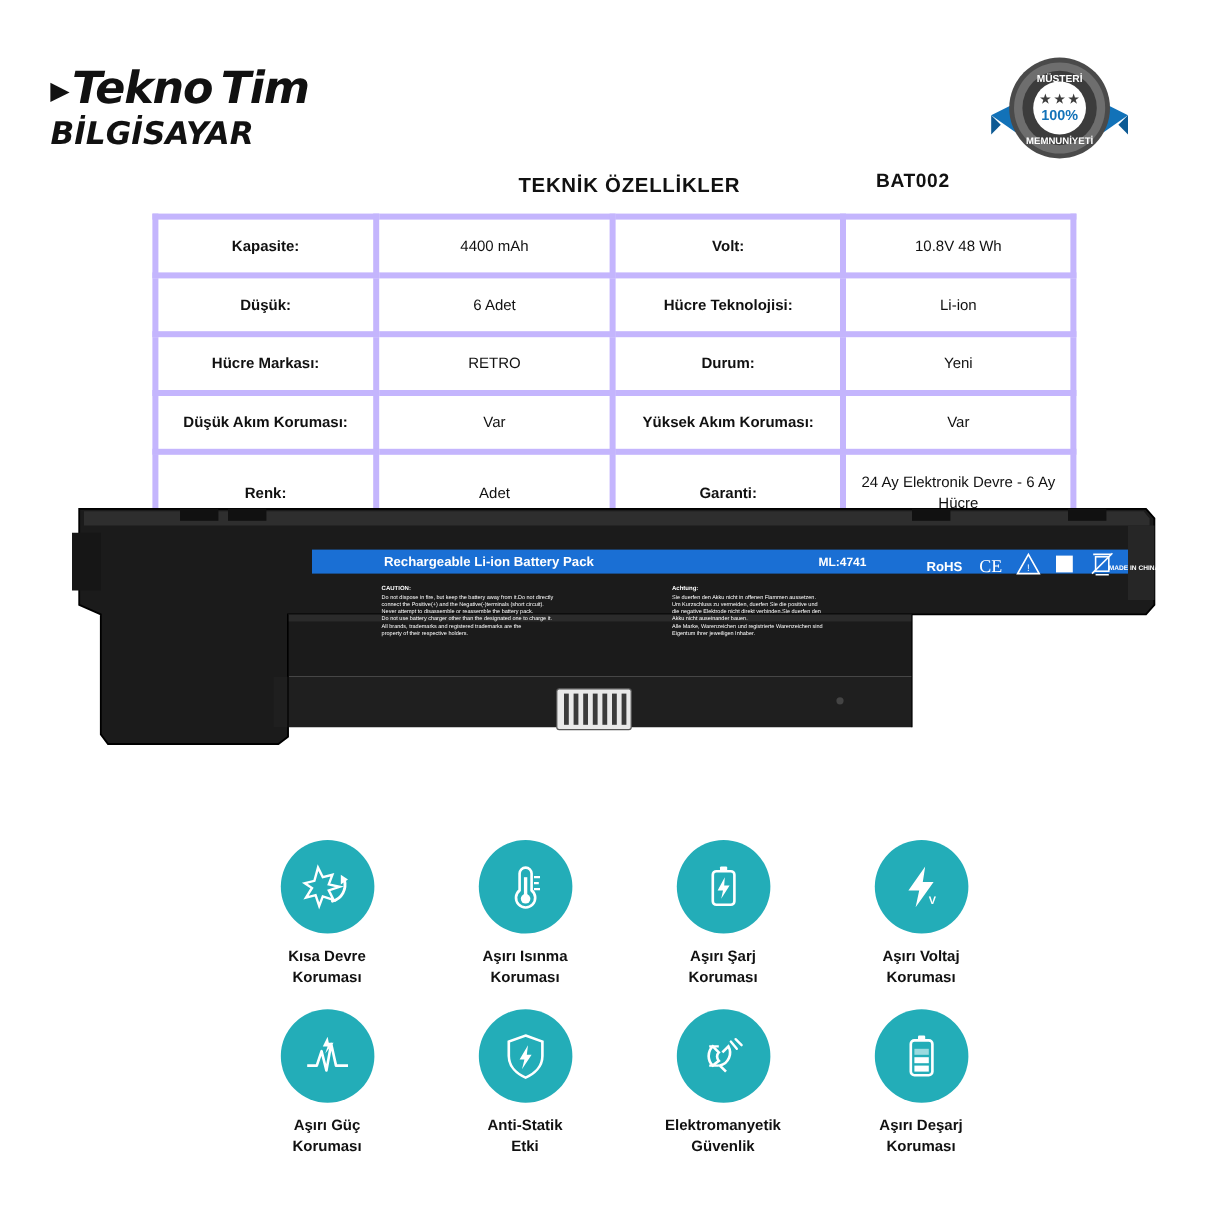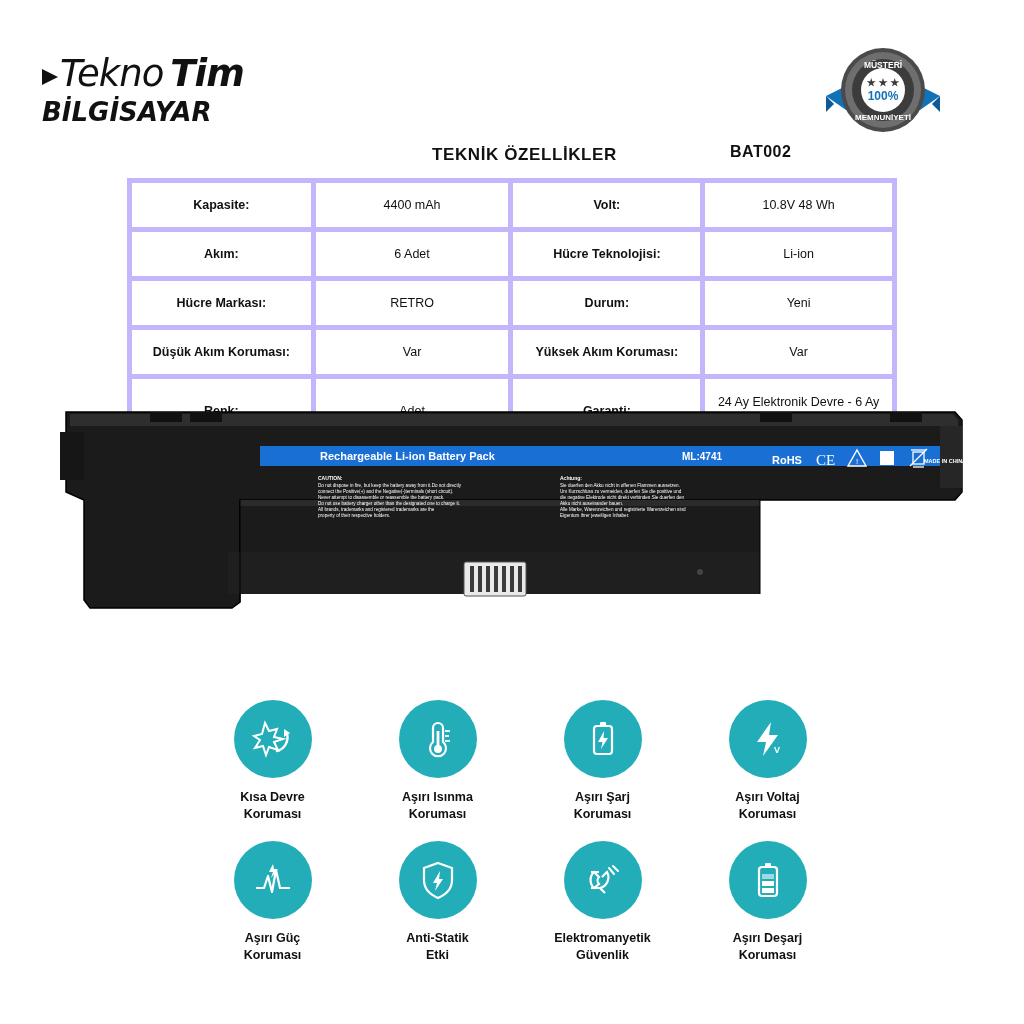--- a/index.html
+++ b/index.html
@@ -18,21 +18,21 @@
   .logo-row1 { display: flex; align-items: center; }
   .logo-arrow {
     width: 0; height: 0;
     border-left: 16px solid #111;
     border-top: 8px solid transparent;
     border-bottom: 8px solid transparent;
     margin-right: 2px; margin-top: 6px;
   }
   .logo-tekno {
     font-family: "DejaVu Sans", sans-serif;
-    font-weight: normal; font-style: italic;
+    font-weight: bold; font-style: italic;
     font-size: 37px; letter-spacing: -1px;
     color: #111;
   }
   .logo-tim {
     font-family: "DejaVu Sans", sans-serif;
     font-weight: bold; font-style: italic;
     font-size: 37px; letter-spacing: -1px;
     color: #111; margin-left: 7px;
   }
   .logo-row2 {
@@ -76,21 +76,21 @@
     padding: 15px 4px;
   }
   .spec-table td.label { font-weight: bold; width: 182px; }
   .spec-table td.value { width: 196px; }
   .spec-table td.label2 { font-weight: bold; width: 190px; }
   .spec-table td.value2 { width: 190px; }
   .spec-table tr.tall td { height: 42px; }
   .spec-table tr.tall td.value2 { line-height: 1.35; }
 
   
-  .battery-wrap { position: absolute; left: 60px; top: 402px; width: 910px; height: 215px; }
+  .battery-wrap { position: absolute; left: 60px; top: 414px; width: 910px; height: 215px; }
 
   
   .features {
     position: absolute; left: 190px; top: 700px;
     width: 660px;
     display: grid;
     grid-template-columns: repeat(4, 1fr);
     row-gap: 18px;
   }
   .feature { text-align: center; }
@@ -145,21 +145,21 @@
 
 <table class="spec-table">
   <tbody>
     <tr>
       <td class="label">Kapasite:</td>
       <td class="value">4400 mAh</td>
       <td class="label2">Volt:</td>
       <td class="value2">10.8V 48 Wh</td>
     </tr>
     <tr>
-      <td class="label">Akım:</td>
+      <td class="label">Düşük:</td>
       <td class="value">6 Adet</td>
       <td class="label2">Hücre Teknolojisi:</td>
       <td class="value2">Li-ion</td>
     </tr>
     <tr>
       <td class="label">Hücre Markası:</td>
       <td class="value">RETRO</td>
       <td class="label2">Durum:</td>
       <td class="value2">Yeni</td>
     </tr>

